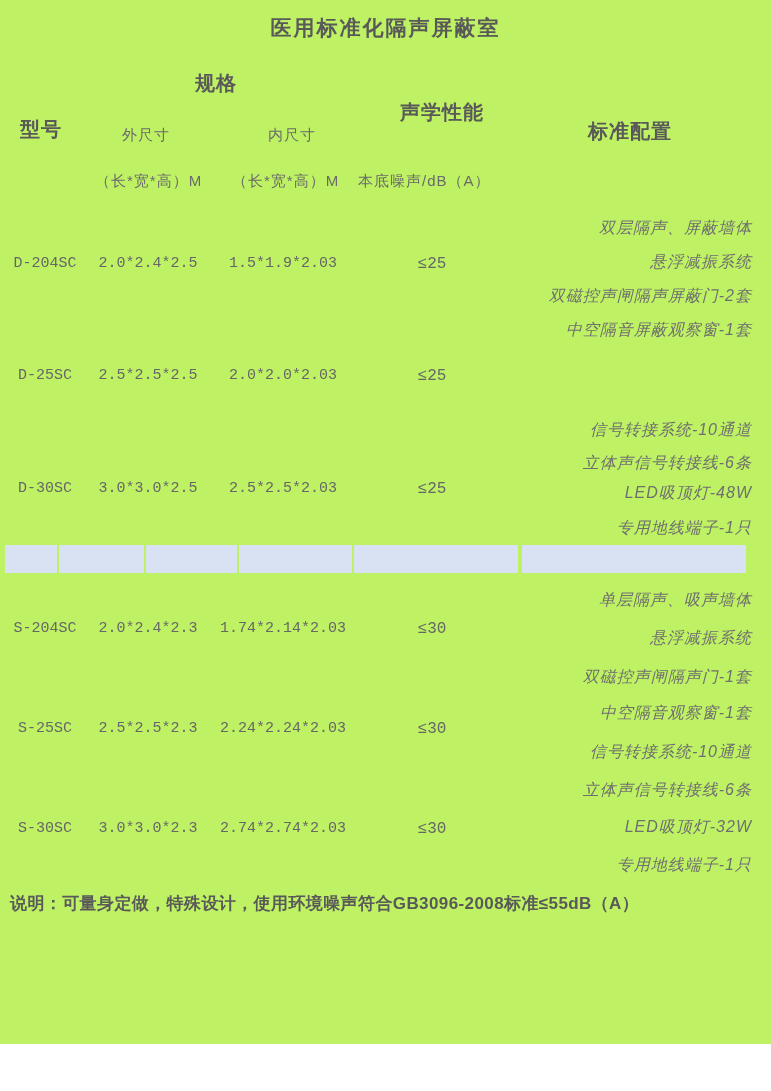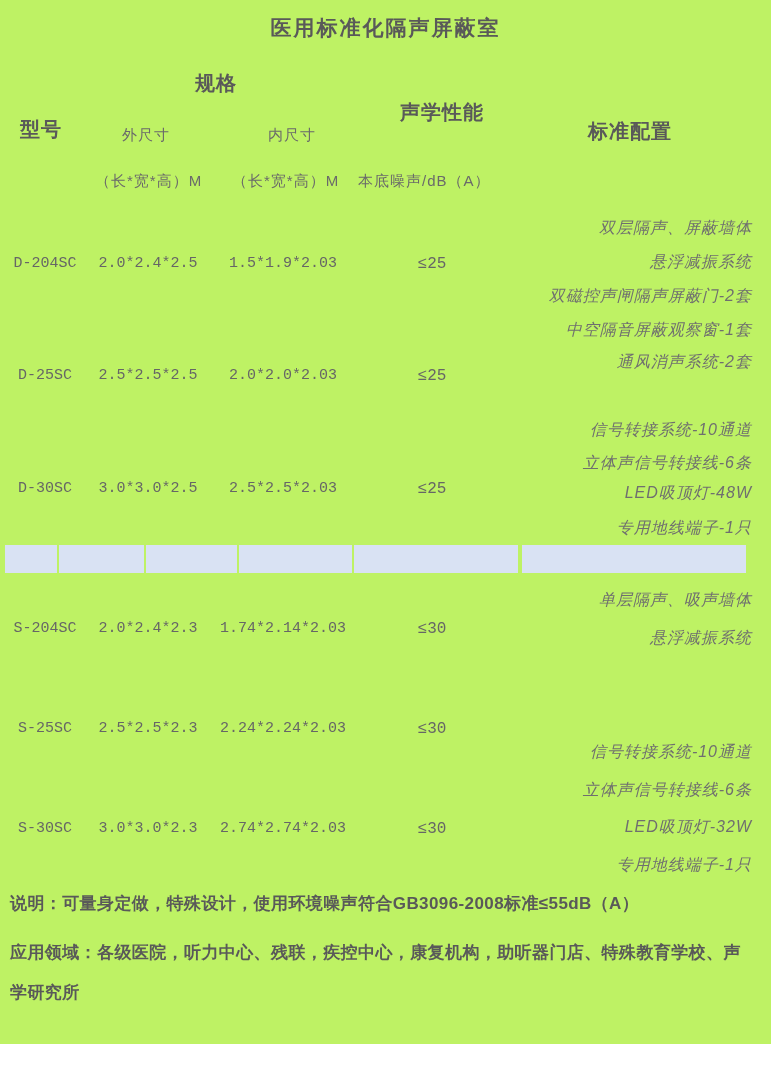--- a/index.html
+++ b/index.html
@@ -71,21 +71,20 @@
     <div class="cell c-model">D-30SC</div>
     <div class="cell c-outer">3.0*3.0*2.5</div>
     <div class="cell c-inner">2.5*2.5*2.03</div>
     <div class="cell c-noise">≤25</div>
   </div>
 
   <div class="abs cfg" style="top:218px">双层隔声、屏蔽墙体</div>
   <div class="abs cfg" style="top:252px">悬浮减振系统</div>
   <div class="abs cfg" style="top:286px">双磁控声闸隔声屏蔽门-2套</div>
   <div class="abs cfg" style="top:320px">中空隔音屏蔽观察窗-1套</div>
-  <div class="abs cfg" style="top:352px">通风消声系统-2套</div>
   <div class="abs cfg" style="top:420px">信号转接系统-10通道</div>
   <div class="abs cfg" style="top:453px">立体声信号转接线-6条</div>
   <div class="abs cfg" style="top:483px">LED吸顶灯-48W</div>
   <div class="abs cfg" style="top:518px">专用地线端子-1只</div>
 
   <div class="abs divider-cell" style="left:5px;width:52px"></div>
   <div class="abs divider-cell" style="left:59px;width:85px"></div>
   <div class="abs divider-cell" style="left:146px;width:91px"></div>
   <div class="abs divider-cell" style="left:239px;width:113px"></div>
   <div class="abs divider-cell" style="left:354px;width:164px"></div>
@@ -105,21 +104,22 @@
   </div>
   <div class="abs row" style="top:820px">
     <div class="cell c-model">S-30SC</div>
     <div class="cell c-outer">3.0*3.0*2.3</div>
     <div class="cell c-inner">2.74*2.74*2.03</div>
     <div class="cell c-noise">≤30</div>
   </div>
 
   <div class="abs cfg" style="top:590px">单层隔声、吸声墙体</div>
   <div class="abs cfg" style="top:628px">悬浮减振系统</div>
+  <div class="abs cfg" style="top:667px">双磁控声闸隔声门-1套</div>
+  <div class="abs cfg" style="top:703px">中空隔音观察窗-1套</div>
   <div class="abs cfg" style="top:742px">信号转接系统-10通道</div>
   <div class="abs cfg" style="top:780px">立体声信号转接线-6条</div>
   <div class="abs cfg" style="top:817px">LED吸顶灯-32W</div>
   <div class="abs cfg" style="top:855px">专用地线端子-1只</div>
 
   <div class="abs note" style="top:884px">说明：可量身定做，特殊设计，使用环境噪声符合GB3096-2008标准≤55dB（A）</div>
-  <div class="abs note" style="top:933px">应用领域：各级医院，听力中心、残联，疾控中心，康复机构，助听器门店、特殊教育学校、声学研究所</div>
 
 </div>
 
 </body></html>

